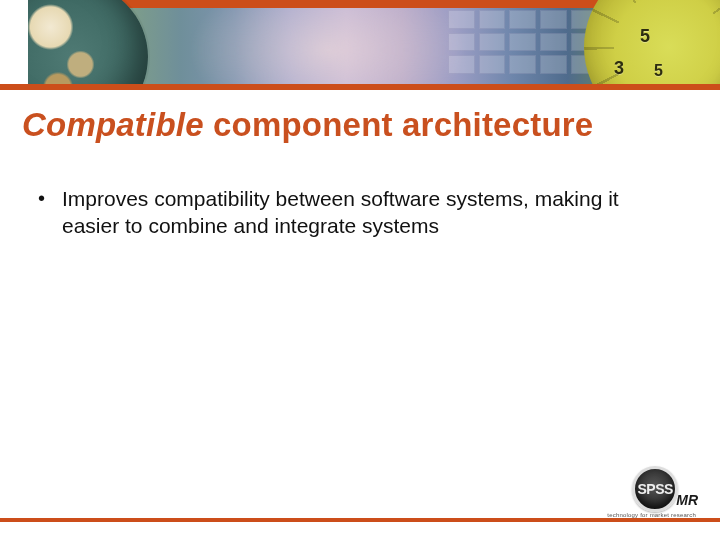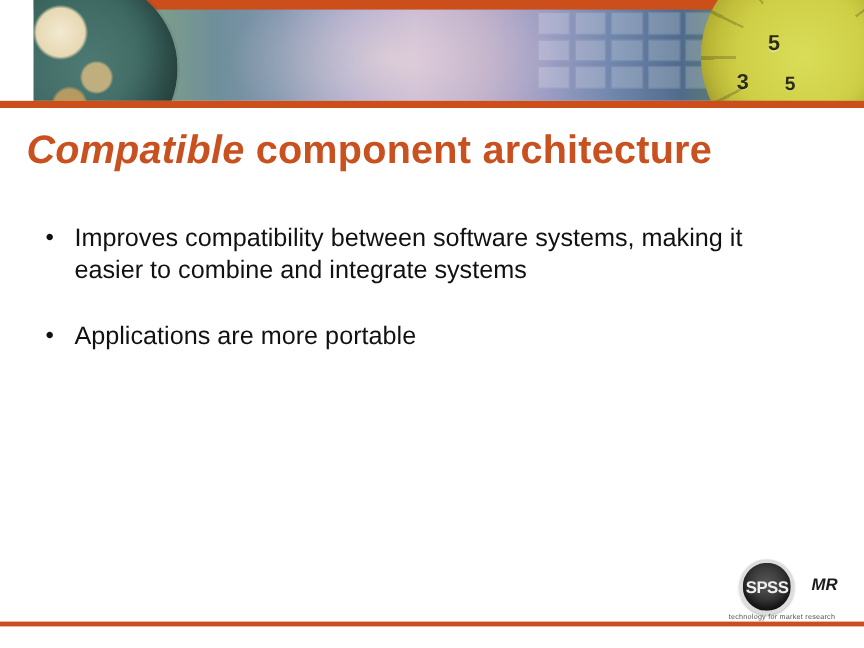--- a/index.html
+++ b/index.html
@@ -104,21 +104,21 @@
     font-size: 20px;
     line-height: 1.2;
   }
 
   
   .footer-line {
     position:absolute; left:0; bottom:18px; width:100%; height:4px; background:#cc4e1a;
   }
   .logo {
     position:absolute; right:22px; bottom:28px;
-    display:flex; align-items:center; gap:16px;
+    display:flex; align-items:flex-end; gap:0;
   }
   .logo-badge {
     width:46px; height:46px; border-radius:50%;
     background: radial-gradient(circle at 48% 42%, #555 0%, #333 55%, #111 100%);
     border: 3px solid #ddd;
     display:flex; align-items:center; justify-content:center;
     box-shadow: inset 0 -4px 8px rgba(0,0,0,0.6), 0 1px 2px rgba(0,0,0,0.3);
   }
   .logo-badge span {
     font-family: Arial, sans-serif;
@@ -177,21 +177,20 @@
     </div>
   </div>
   <div class="orange-bar-bottom"></div>
 
   <h1 class="title">
     <span class="em">Compatible</span><span> component architecture</span>
   </h1>
 
   <ul class="bullets">
     <li><span>Improves compatibility between software systems, making it easier to combine and integrate systems</span></li>
-    <li><span>Applications are more portable</span></li>
   </ul>
 
   <div class="logo">
     <div class="logo-badge">
       <span>SPSS</span>
     </div>
     <div class="logo-mr">MR</div>
   </div>
   <div class="logo-tag">technology for market research</div>
 

